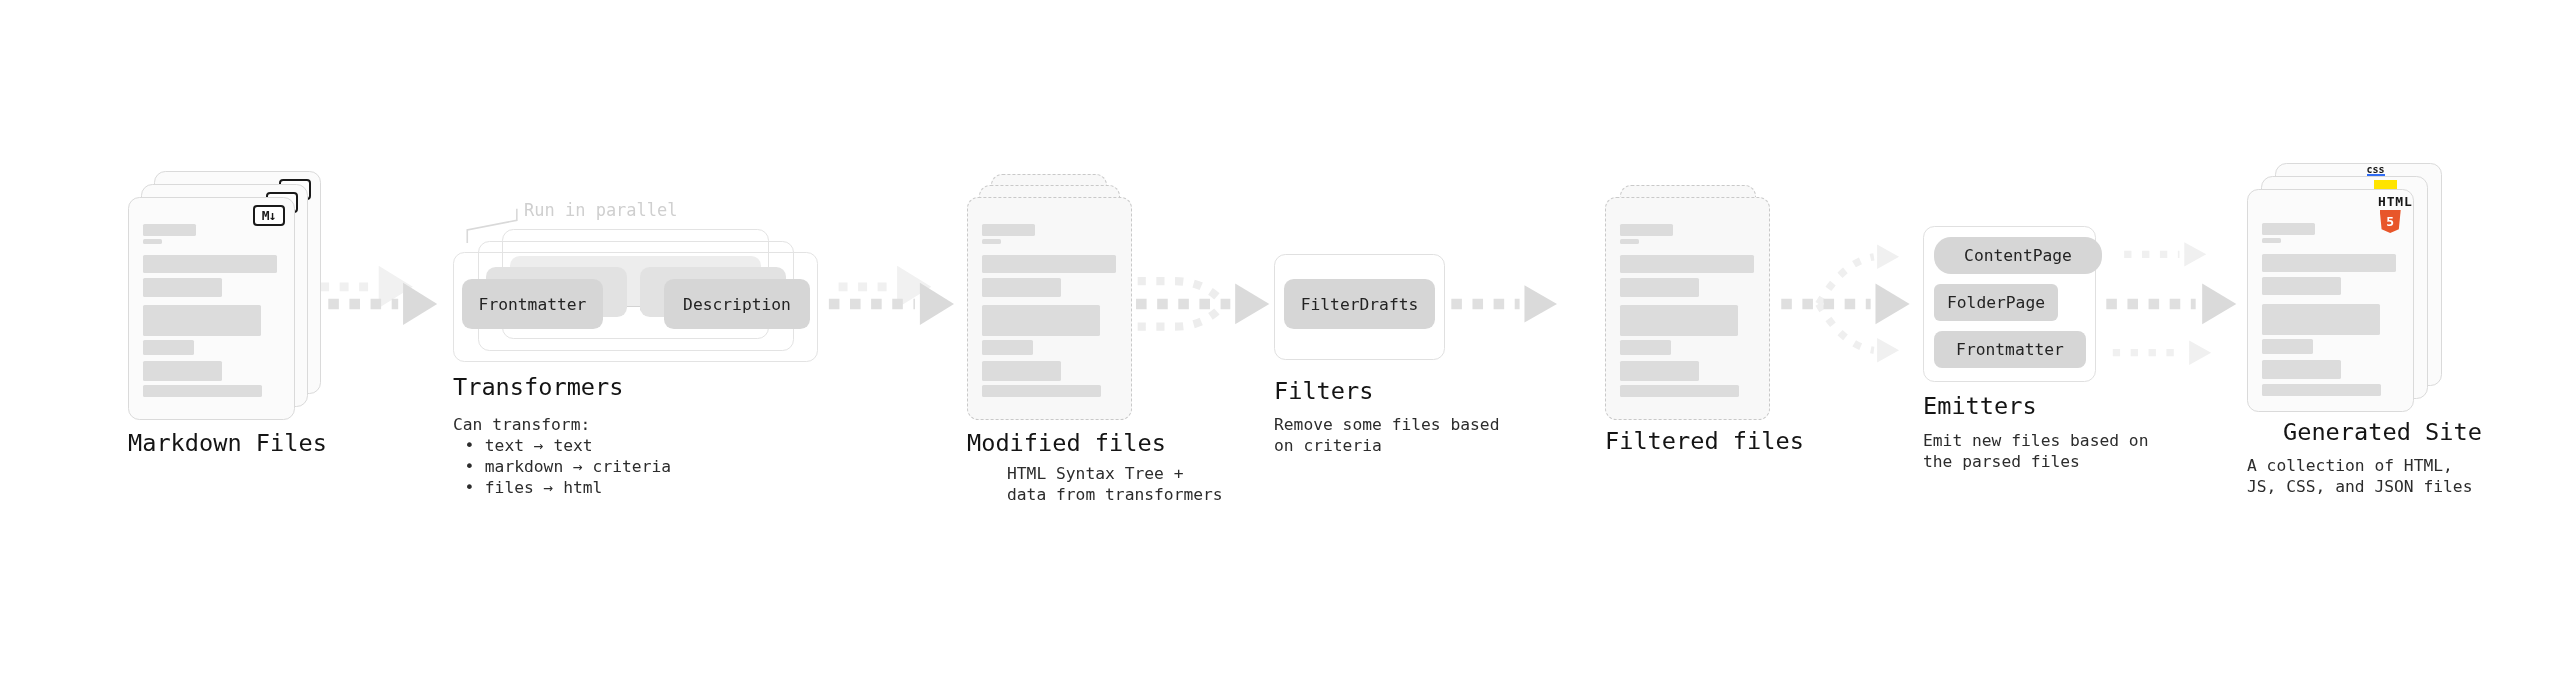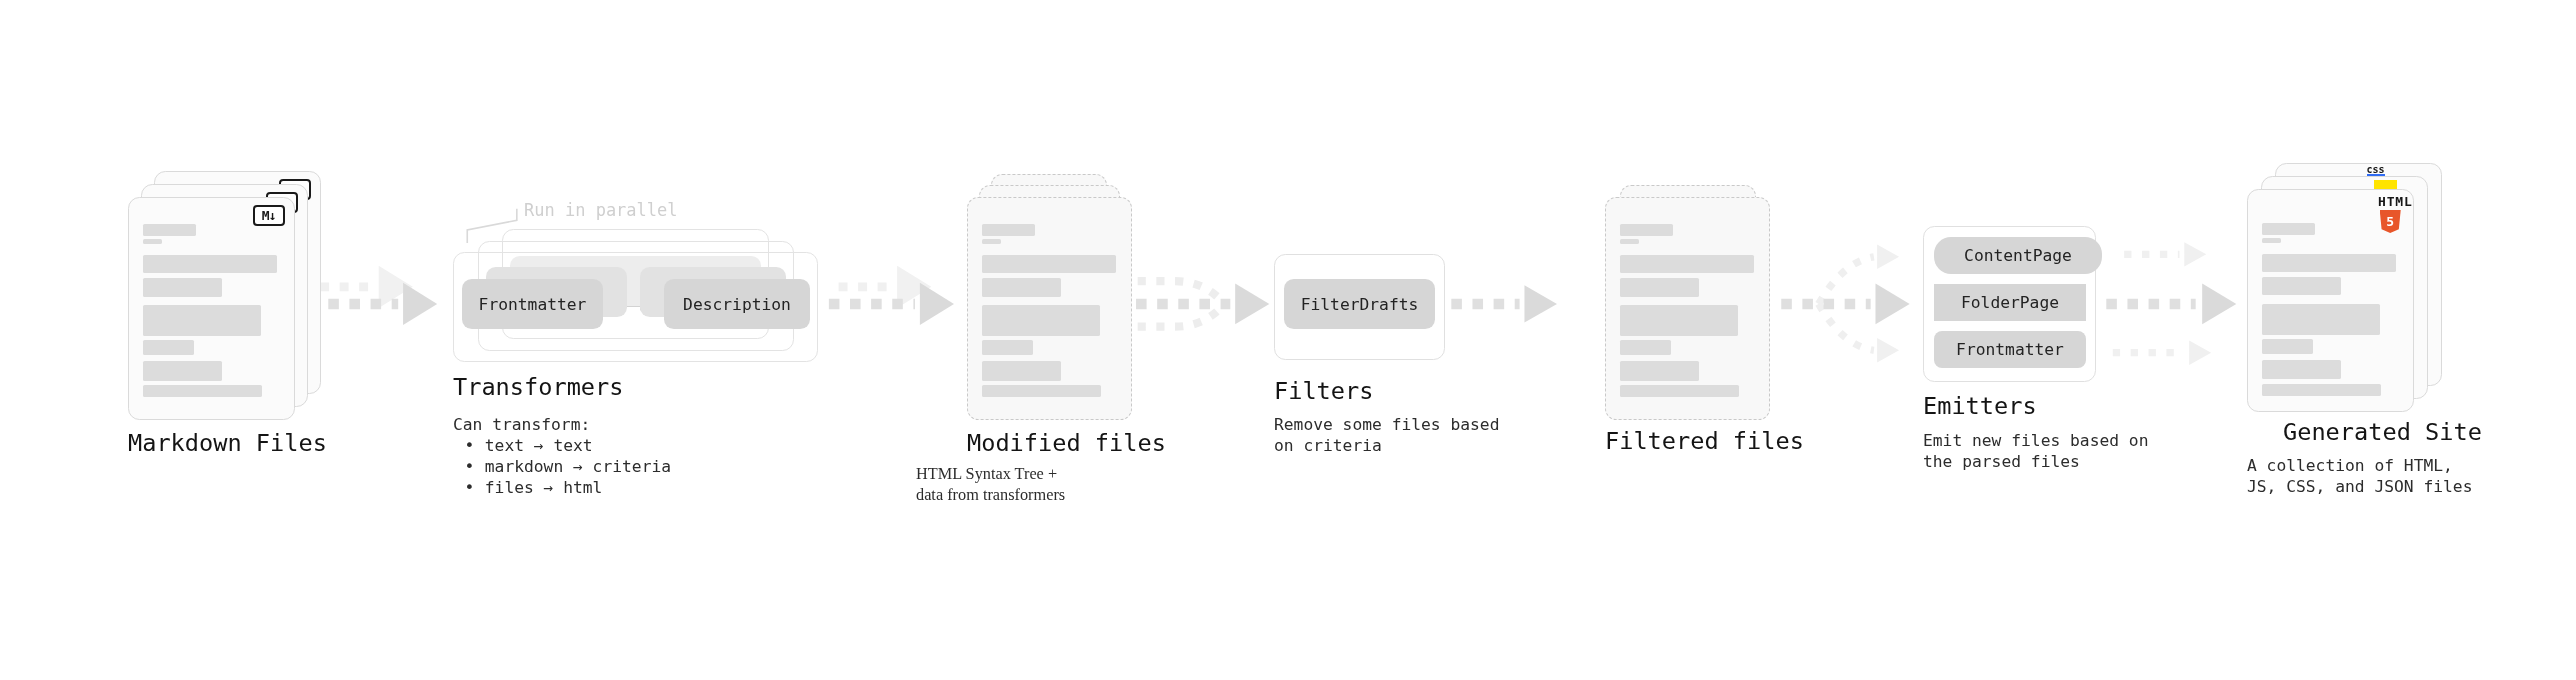--- a/index.html
+++ b/index.html
@@ -173,21 +173,21 @@
           <div class="bar" style="top: 15.4px; width: 18.7px; height: 4.9px;"></div>
           <div class="bar" style="top: 31px; width: 134px; height: 18px;"></div>
           <div class="bar" style="top: 54px; width: 79px; height: 18.7px;"></div>
           <div class="bar" style="top: 81px; width: 118px; height: 31px;"></div>
           <div class="bar" style="top: 116px; width: 51px; height: 15.4px;"></div>
           <div class="bar" style="top: 137px; width: 79px; height: 19.5px;"></div>
           <div class="bar" style="top: 161px; width: 119px; height: 12.2px;"></div>
         </div>
     </div>
     <div class="stage-label" style="left:967px;top:431px;">Modified files</div>
-    <div class="caption" style="left:916px;top:463px;font-family:Liberation Serif, serif;">
+    <div class="caption" style="left:1007px;top:463px;">
       <div>HTML Syntax Tree +</div>
       <div>data from transformers</div>
     </div>
   </div>
 
   <div>
     <div class="wbox" style="left:1274px;top:254px;width:171px;height:106px;"></div>
     <div class="pill" style="left:1284px;top:279px;width:151px;height:50px;">FilterDrafts</div>
     <div class="stage-label" style="left:1274px;top:379px;">Filters</div>
     <div class="caption" style="left:1274px;top:414px;">
@@ -209,21 +209,21 @@
           <div class="bar" style="top: 137px; width: 79px; height: 19.5px;"></div>
           <div class="bar" style="top: 161px; width: 119px; height: 12.2px;"></div>
         </div>
     </div>
     <div class="stage-label" style="left:1605px;top:429px;">Filtered files</div>
   </div>
 
   <div>
     <div class="wbox" style="left:1923px;top:226px;width:173px;height:156px;"></div>
     <div class="pill" style="left:1934px;top:237px;width:168px;height:37px;border-radius:17px;">ContentPage</div>
-    <div class="pill" style="left:1934px;top:284px;width:152px;height:37px;border-radius:0;">FolderPage</div>
+    <div class="pill" style="left:1934px;top:284px;width:124px;height:37px;border-radius:6px;">FolderPage</div>
     <div class="pill" style="left:1934px;top:331px;width:152px;height:37px;border-radius:8.1px;">Frontmatter</div>
     <div class="stage-label" style="left:1923px;top:394px;">Emitters</div>
     <div class="caption" style="left:1923px;top:430px;">
       <div>Emit new files based on</div>
       <div>the parsed files</div>
     </div>
   </div>
 
   <div>
     <div class="card" style="left:2275px;top:163px;">

